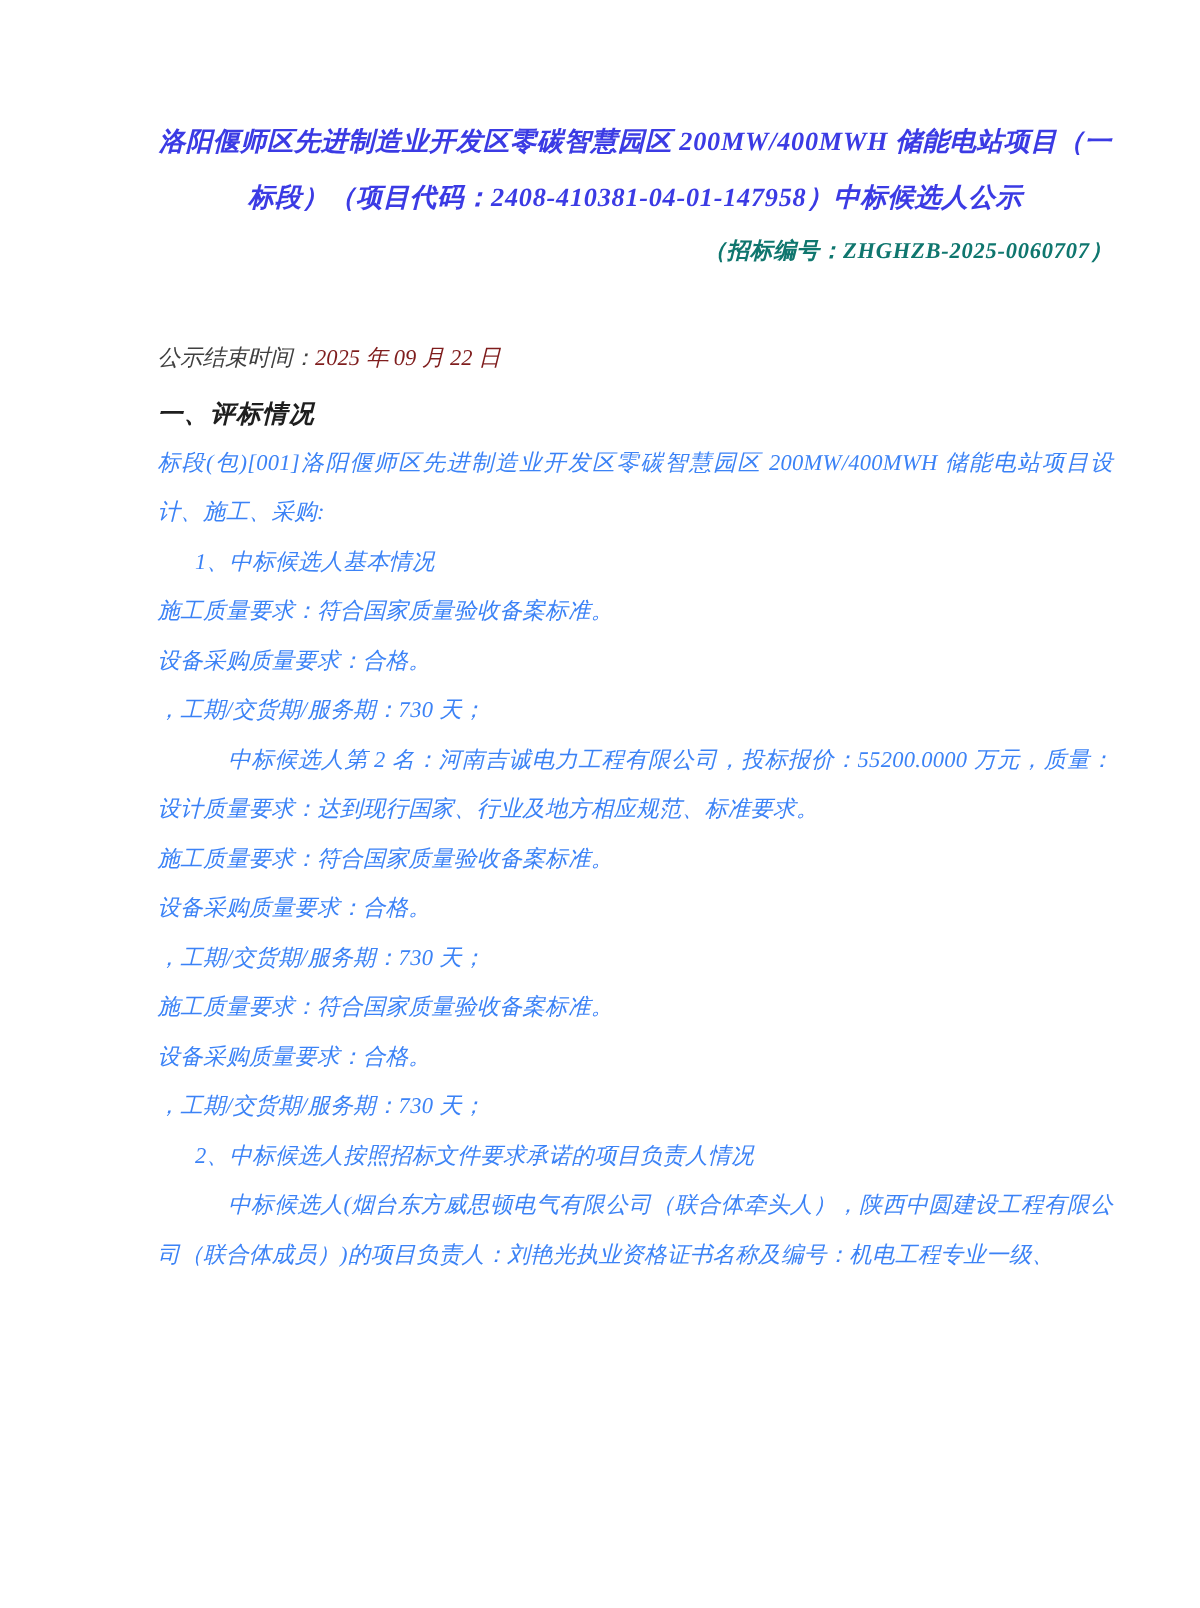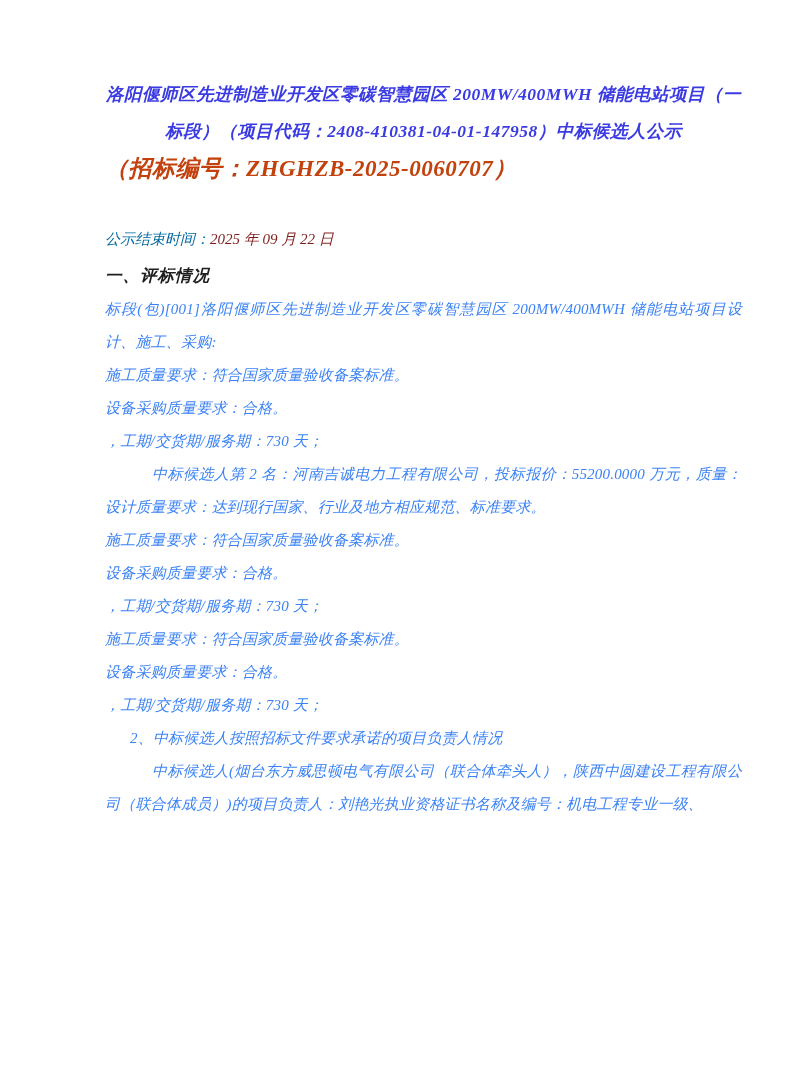--- a/index.html
+++ b/index.html
@@ -20,35 +20,35 @@
   }
   .doc-title {
     color: #3B3BE4;
     font-weight: bold;
     font-size: 17.5px;
     line-height: 37px;
     text-align: center;
     letter-spacing: 0.5px;
   }
   .bid-number {
-    color: #c2410c;
+    color: #0f766e;
     font-weight: bold;
-    font-size: 23px;
+    font-size: 15px;
     line-height: 37px;
-    text-align: left;
+    text-align: right;
     letter-spacing: 0.5px;
   }
   .pub-line {
     margin-top: 36px;
     font-size: 15px;
     line-height: 33px;
     white-space: nowrap;
   }
   .pub-label {
-    color: #0369a1;
+    color: #404040;
   }
   .pub-value {
     color: #7f1d1d;
   }
   .section-heading {
     margin-top: 2px;
     font-size: 16.5px;
     font-weight: bold;
     color: #1E1E1E;
     line-height: 35px;
@@ -79,20 +79,21 @@
   <div class="bid-number">（招标编号：ZHGHZB-2025-0060707）</div>
 
   <div class="pub-line">
     <span class="pub-label">公示结束时间：</span><span class="pub-value">2025 年 09 月 22 日</span>
   </div>
 
   <div class="section-heading">一、评标情况</div>
 
   <p class="body-par">标段(包)[001]洛阳偃师区先进制造业开发区零碳智慧园区 200MW/400MWH 储能电站项目设计、施工、采购:</p>
 
+  <p class="body-par list-indent">1、中标候选人基本情况</p>
 
 
   <p class="body-par">施工质量要求：符合国家质量验收备案标准。</p>
 
   <p class="body-par">设备采购质量要求：合格。</p>
 
   <p class="body-par">，工期/交货期/服务期：730 天；</p>
 
   <p class="body-par first-indent">中标候选人第 2 名：河南吉诚电力工程有限公司，投标报价：55200.0000 万元，质量：设计质量要求：达到现行国家、行业及地方相应规范、标准要求。</p>
 

